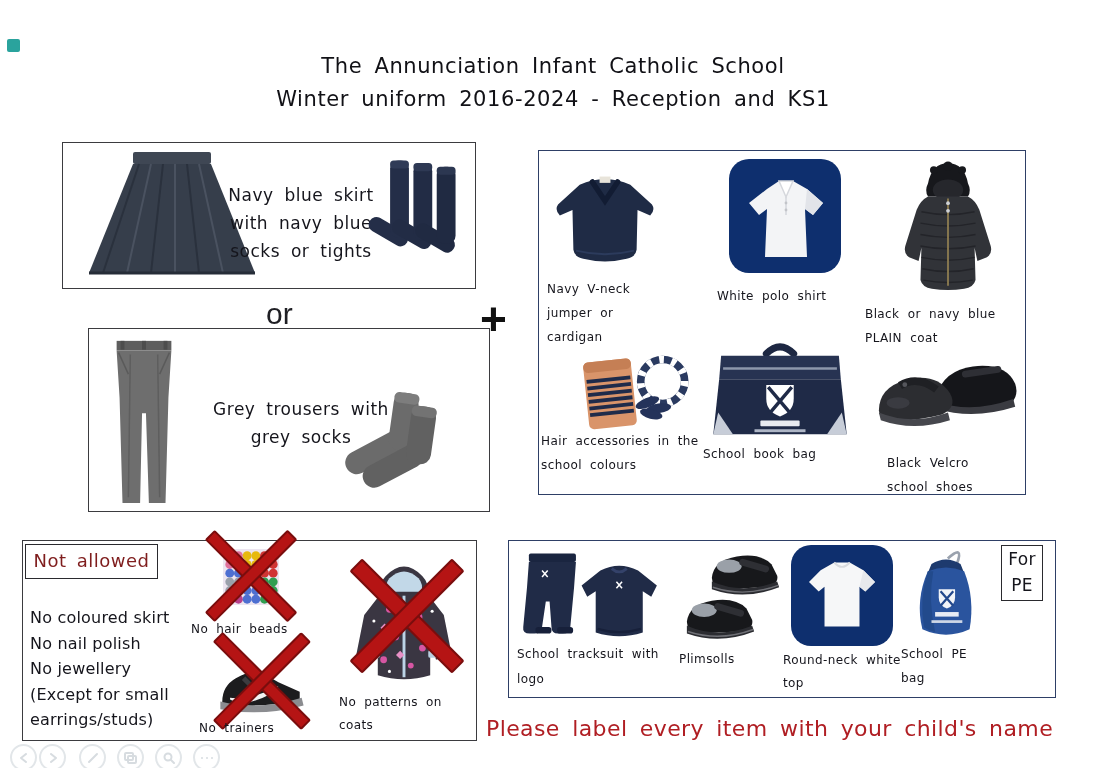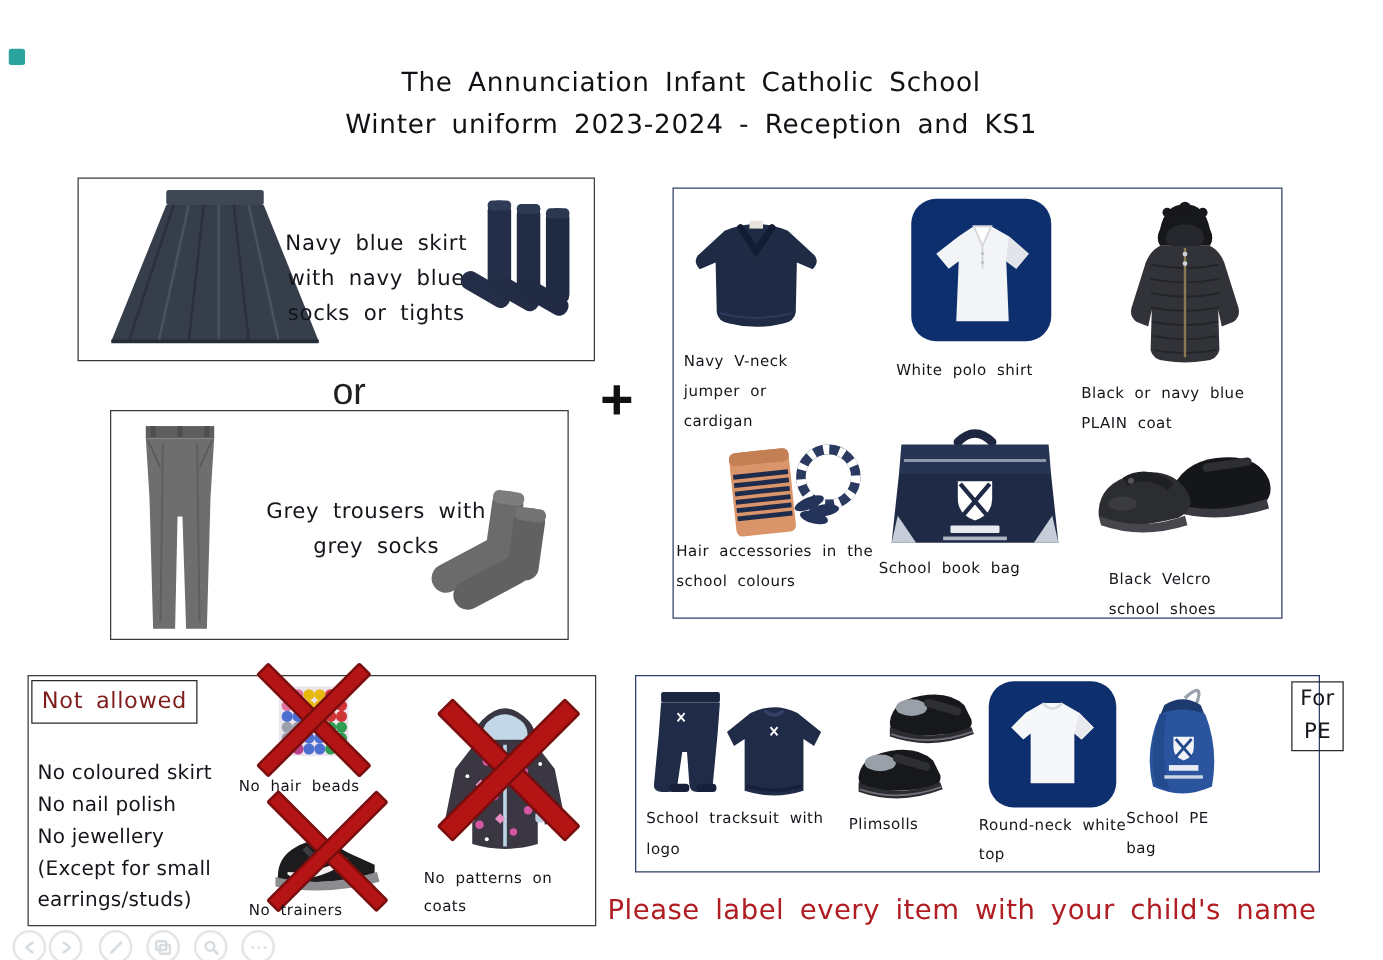--- a/index.html
+++ b/index.html
@@ -19,21 +19,21 @@
        font-size:30px;color:#1f1f24}
   .plus-label{position:absolute;left:480px;top:292px;font-family:"Liberation Sans",sans-serif;
        font-size:46px;font-weight:700;color:#111}
   .footer-note{position:absolute;left:486px;top:716px;font-size:22px;letter-spacing:.4px;
        word-spacing:5px;color:#b01e23}
   .headingbox{position:absolute;left:2px;top:3px;width:133px;height:35px;border:1.5px solid #2a2a2e;
        background:#fff;color:#7f1d1d;font-size:18px;line-height:32px;text-align:center;
        letter-spacing:.5px;word-spacing:4px}
   .rules{position:absolute;left:7px;top:64px;width:158px;font-size:16px;line-height:25.5px;
        letter-spacing:.2px;color:#15151c}
-  .forpe{position:absolute;left:524px;top:4px;width:42px;height:56px;border:1.5px solid #2a2a2e;
+  .forpe{position:absolute;left:492px;top:4px;width:42px;height:56px;border:1.5px solid #2a2a2e;
        font-size:17px;line-height:26px;text-align:center;letter-spacing:.3px;color:#15151c}
   .tile{position:absolute;background:#0e2f6e;border-radius:20px}
   .redx{position:absolute;pointer-events:none}
   .redx::before,.redx::after{content:"";position:absolute;left:50%;top:50%;width:141%;height:14px;
        background:#b51414;border:2px solid #7a0d0d;border-radius:2px}
   .redx::before{transform:translate(-50%,-50%) rotate(45deg)}
   .redx::after{transform:translate(-50%,-50%) rotate(-45deg)}
   .redx.thin::before,.redx.thin::after{height:10px}
   .teal-marker{position:absolute;left:7px;top:39px;width:13px;height:13px;border-radius:2px;
        background:#2aa39d}
@@ -44,21 +44,21 @@
 </style>
 </head>
 <body>
 
 <div class="stage">
 
   <div class="teal-marker"></div>
 
   <div class="title">
     <div>The Annunciation Infant Catholic School</div>
-    <div>Winter uniform 2023-2024 - Reception and KS1</div>
+    <div>Winter uniform 2016-2024 - Reception and KS1</div>
   </div>
 
   <div class="box" style="left:62px;top:142px;width:414px;height:147px">
     <svg class="abs" style="left:12px;top:6px" width="192" height="132" viewBox="0 0 192 132">
       <rect x="58" y="3" width="78" height="12" rx="2" fill="#3f4754"></rect>
       <path d="M58,15 H136 L180,124 H14 Z" fill="#363e4b"></path>
       <path d="M64,15 L28,124" stroke="#2a313d" stroke-width="2" fill="none"></path>
       <path d="M76,15 L52,124" stroke="#4a5260" stroke-width="2" fill="none"></path>
       <path d="M88,15 L76,124" stroke="#2a313d" stroke-width="2" fill="none"></path>
       <path d="M100,15 L100,124" stroke="#4a5260" stroke-width="2" fill="none"></path>
@@ -81,21 +81,21 @@
       <g transform="translate(52,7)">
         <rect x="-12" y="88" width="48" height="17" rx="8" fill="#202a42" transform="rotate(30 30 96)"></rect>
         <rect x="16" y="8" width="21" height="86" rx="9" fill="#202a42"></rect>
         <rect x="16" y="8" width="21" height="9" rx="4" fill="#2c3751"></rect>
       </g>
     </svg>
   </div>
 
   <div class="or-label">or</div>
 
-  <div class="box" style="left:88px;top:328px;width:367px;height:184px">
+  <div class="box" style="left:88px;top:328px;width:402px;height:184px">
     <svg class="abs" style="left:7px;top:6px" width="96" height="172" viewBox="0 0 96 176">
       <rect x="20" y="6" width="56" height="10" fill="#5e5e5e"></rect>
       <rect x="24" y="6" width="4" height="9" fill="#4d4d4d"></rect>
       <rect x="46" y="6" width="4" height="9" fill="#4d4d4d"></rect>
       <rect x="68" y="6" width="4" height="9" fill="#4d4d4d"></rect>
       <path d="M20,16 H76 L73,64 L70,172 H53 L50,80 H46 L44,172 H26 L23,64 Z" fill="#6e6e6e"></path>
       <path d="M34,20 L32,166" stroke="#5e5e5e" stroke-width="1.5"></path>
       <path d="M62,20 L64,166" stroke="#5e5e5e" stroke-width="1.5"></path>
       <path d="M22,18 L32,40" stroke="#5a5a5a" stroke-width="1.5"></path>
       <path d="M74,18 L64,40" stroke="#5a5a5a" stroke-width="1.5"></path>

